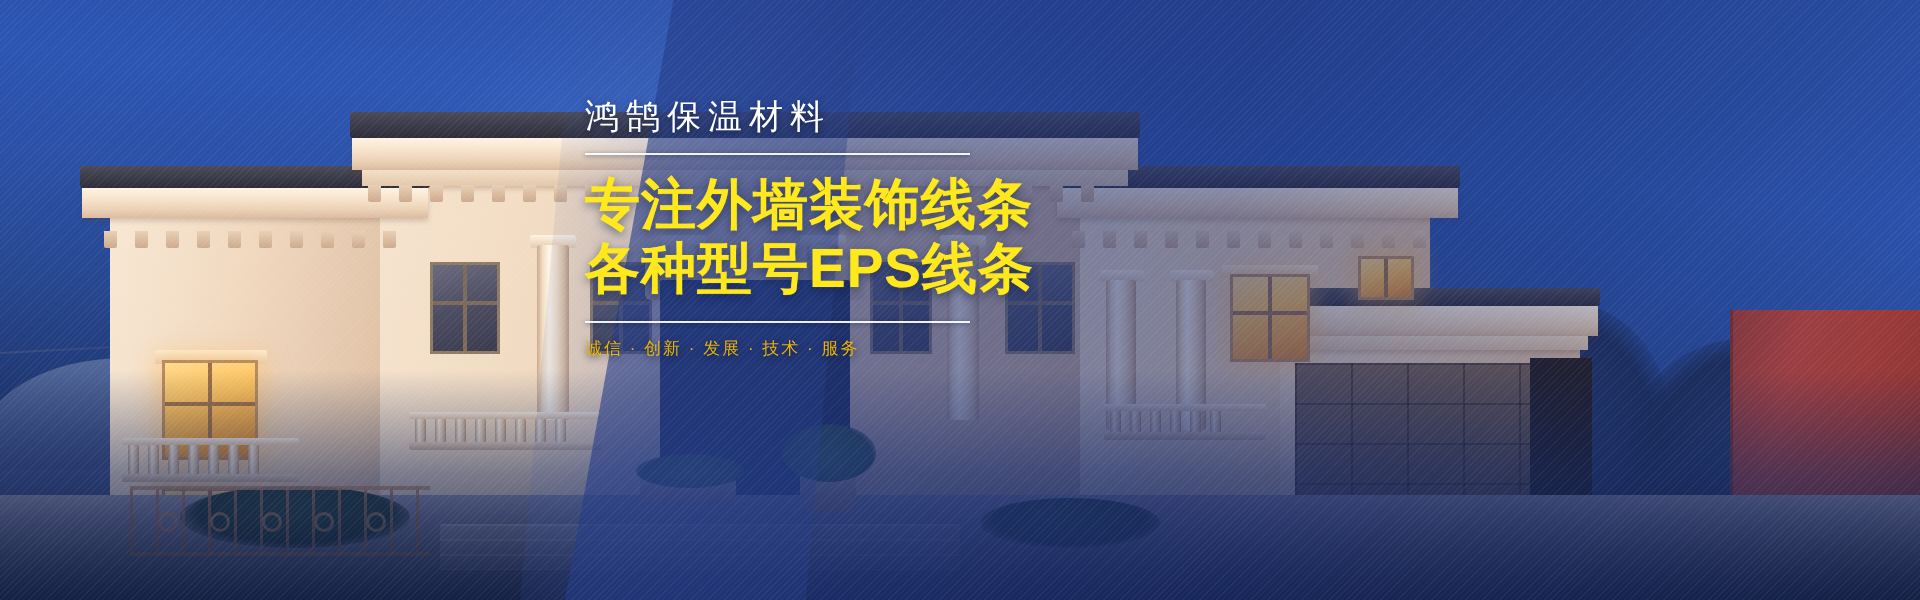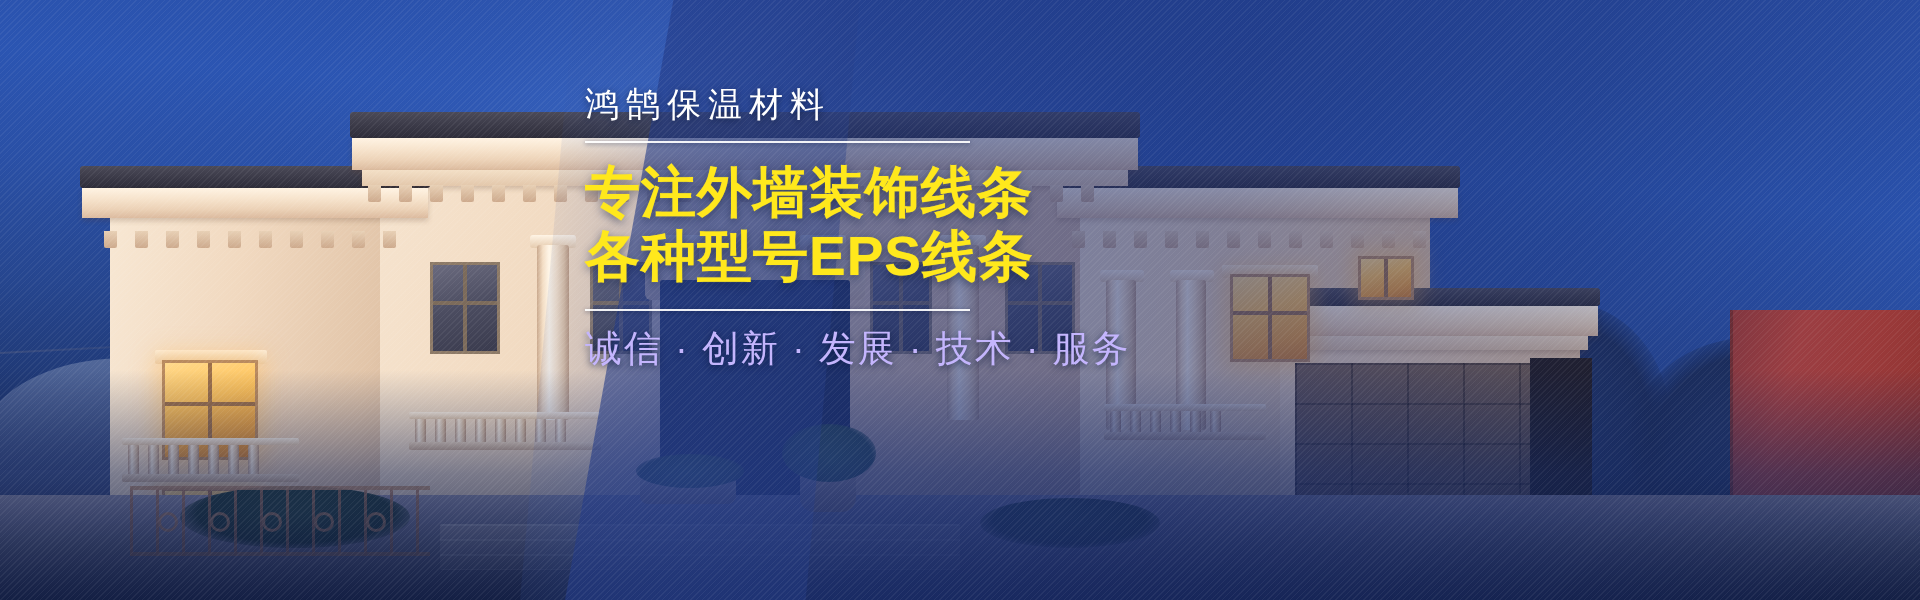--- a/index.html
+++ b/index.html
@@ -383,21 +383,21 @@
       rgba(60,90,170,0.0) 0%,
       rgba(55,85,165,0.30) 55%,
       rgba(45,72,150,0.45) 100%);
     clip-path: polygon(16% 0, 100% 0, 84% 100%, 0% 100%);
   }
 
   
   .text-block {
     position: absolute;
     left: 585px;
-    top: 84px;
+    top: 96px;
     width: 430px;
     z-index: 20;
   }
 
   .brand {
     color: #ffffff;
     font-size: 34px;
     font-weight: 400;
     letter-spacing: 7px;
     line-height: 1.22;
@@ -429,22 +429,22 @@
   .divider2 {
     margin-top: 20px;
     margin-bottom: 16px;
     height: 2px;
     width: 385px;
     background: rgba(255,255,255,0.92);
     box-shadow: 0 1px 4px rgba(10,22,60,0.5);
   }
 
   .slogan {
-    color: #c4b5fd;
-    font-size: 37px;
+    color: #eab308;
+    font-size: 17px;
     font-weight: 400;
     letter-spacing: 2px;
     line-height: 1.2;
     white-space: nowrap;
     text-shadow: 0 2px 7px rgba(8,20,55,0.75);
   }
 </style>
 </head>
 <body>
 

